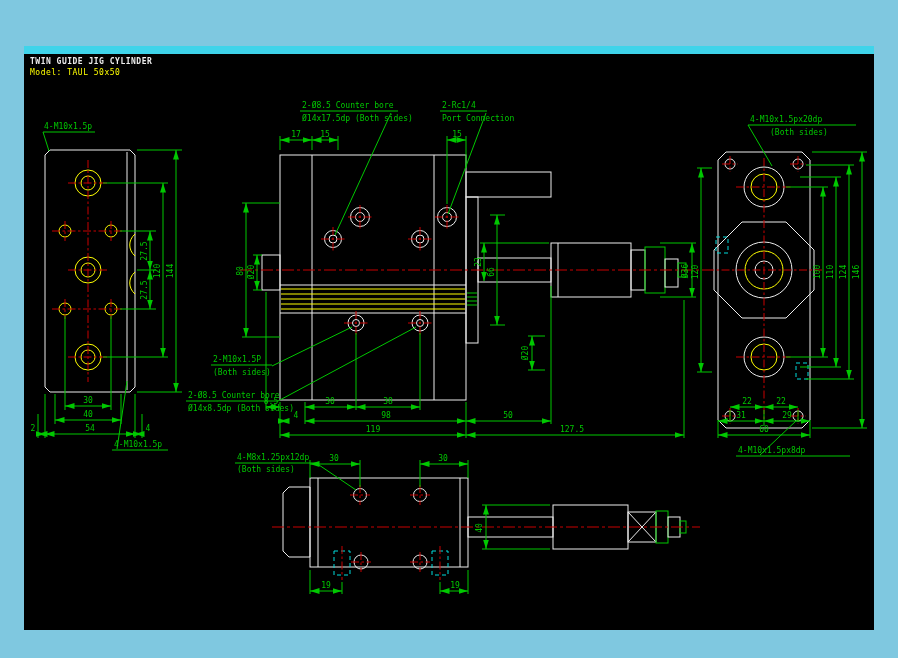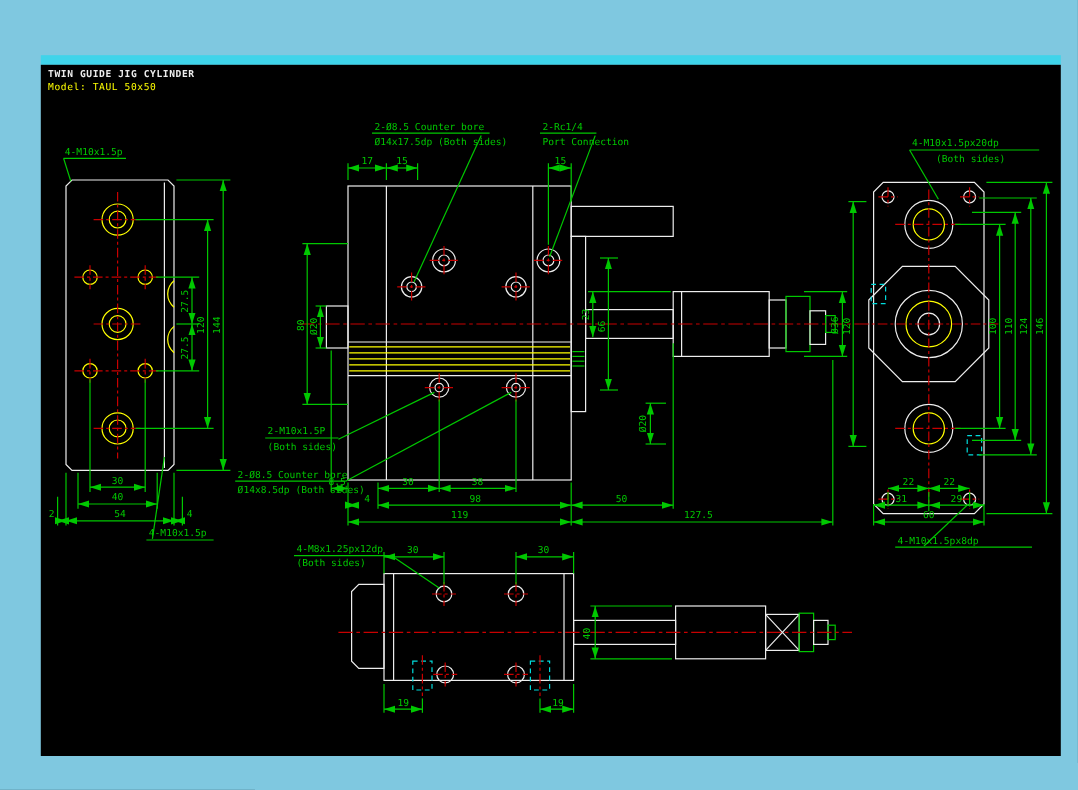--- a/index.html
+++ b/index.html
@@ -1,17 +1,17 @@
 <!DOCTYPE html>
 <html><head>
 <meta charset="utf-8">
 <style>
   html,body{margin:0;padding:0;background:#7fc8e0;}
   .stage{position:relative;width:888px;height:658px;background:#7fc8e0;overflow:hidden;
-         font-family:"DejaVu Sans Mono",monospace;padding-left:10px;}
+         font-family:"DejaVu Sans Mono",monospace;}
   svg{display:block}
   
   .w{stroke:#ededed;fill:none;stroke-width:1}
   .y{stroke:#ffff00;fill:none;stroke-width:1}
   .g{stroke:#00c800;fill:none;stroke-width:1}
   .r{stroke:#c80000;fill:none;stroke-width:1}
   .c{stroke:#00dcdc;fill:none;stroke-width:1}
   .cl{stroke-dasharray:12 3 3 3}     
   .ctr{stroke-dasharray:8 2.5 2.5 2.5} 
   .hd{stroke-dasharray:4 3}          

